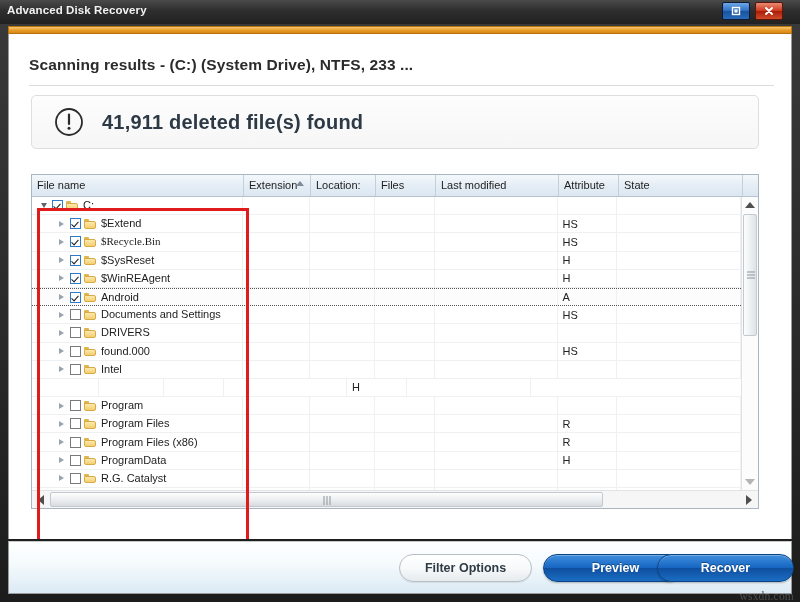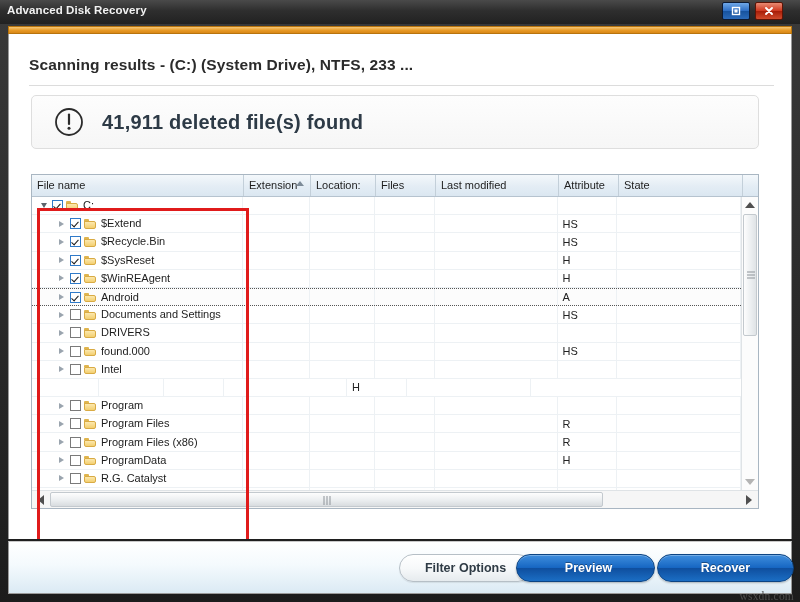--- a/index.html
+++ b/index.html
@@ -234,21 +234,21 @@
     border:1px solid #b6bfc6;color:#2f3b45;
     box-shadow:0 1px 1px rgba(0,0,0,.08);
   }
   .btn-primary{
     background:linear-gradient(180deg,#3f8edd 0%,#1767c3 48%,#0f4f9f 52%,#1b6ec4 100%);
     border:1px solid #0c4483;color:#ffffff;
     text-shadow:0 -1px 0 rgba(0,0,0,.35);
     box-shadow:0 1px 2px rgba(0,0,0,.25), inset 0 1px 0 rgba(255,255,255,.28);
   }
   #btn-filter{left:390px;width:133px;}
-  #btn-preview{left:507px;width:139px;padding-left:6px;}
+  #btn-preview{left:534px;width:139px;padding-left:6px;}
   #btn-recover{left:648px;width:137px;}
 
   #watermark{
     position:absolute;right:6px;bottom:0px;
     font-size:11.5px;color:#4d4d4d;letter-spacing:.2px;
     font-family:"Liberation Serif", serif;
   }
 </style>
 </head>
 <body>
@@ -332,21 +332,21 @@
             </div>
             <div class="cell" style="width: 67px;"></div>
             <div class="cell" style="width: 65px;"></div>
             <div class="cell" style="width: 60px;"></div>
             <div class="cell" style="width: 123px;"></div>
             <div class="cell" style="width: 60px;">HS</div>
             <div class="cell" style="width: 124px;"></div>
           </div>
           <div class="row">
             <div class="cell name" style="width: 212px;">
-              <div class="nameinner" style="padding-left: 24px;">
+              <div class="nameinner" style="padding-left: 24px; font-family: Liberation Serif, serif;">
                 <span class="expander">
                   <span class="tri"></span>
                 </span>
                 <span class="chk on"></span>
                 <span class="folder"></span>
                 <span class="fname">$Recycle.Bin</span>
               </div>
             </div>
             <div class="cell" style="width: 67px;"></div>
             <div class="cell" style="width: 65px;"></div>

